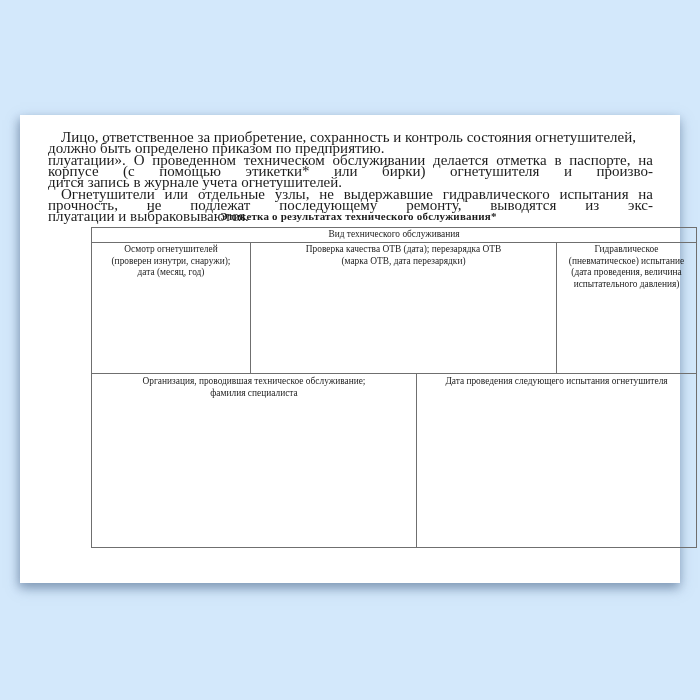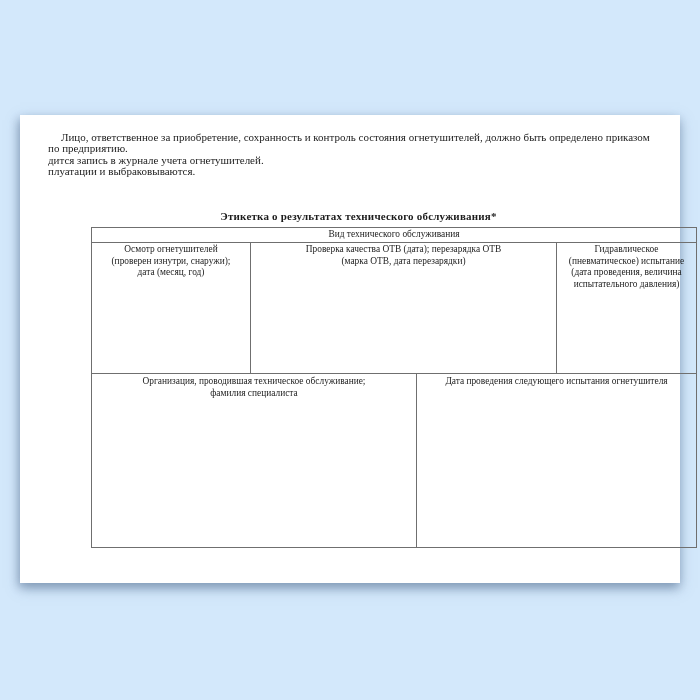--- a/index.html
+++ b/index.html
@@ -23,21 +23,21 @@
     width: 660px;
     height: 468px;
     background: #ffffff;
     box-shadow: 0 5px 12px rgba(88,114,148,0.55), -2px 4px 8px rgba(88,114,148,0.30);
   }
   .intro {
     position: absolute;
     left: 28px;
     top: 17px;
     width: 605px;
-    font-size: 11px;
+    font-size: 15px;
     line-height: 11.35px;
     color: #1c1c1c;
   }
   .ln { text-align: left; }
   .ln.indent { text-indent: 13px; }
   .ln.just {
     text-align: justify;
     text-align-last: justify;
   }
   .doc-title {
@@ -82,21 +82,23 @@
   tr.r3 td { height: 170px; padding-top: 2px; }
 </style>
 </head>
 <body>
 
 <div class="bg">
   <div class="page">
 
     <div class="intro">
       <div class="ln indent">Лицо, ответственное за приобретение, сохранность и контроль состояния огнетушителей, должно быть определено приказом по предприятию.</div>
+      <div class="ln just">плуатации». О проведенном техническом обслуживании делается отметка в паспорте, на корпусе (с помощью этикетки* или бирки) огнетушителя и произво-</div>
       <div class="ln">дится запись в журнале учета огнетушителей.</div>
+      <div class="ln indent just">Огнетушители или отдельные узлы, не выдержавшие гидравлического испытания на прочность, не подлежат последующему ремонту, выводятся из экс-</div>
       <div class="ln">плуатации и выбраковываются.</div>
     </div>
 
     <div class="doc-title">Этикетка о результатах технического обслуживания*</div>
 
     <table class="tbl">
       <colgroup>
         <col style="width:159px">
         <col style="width:166px">
         <col style="width:140px">

